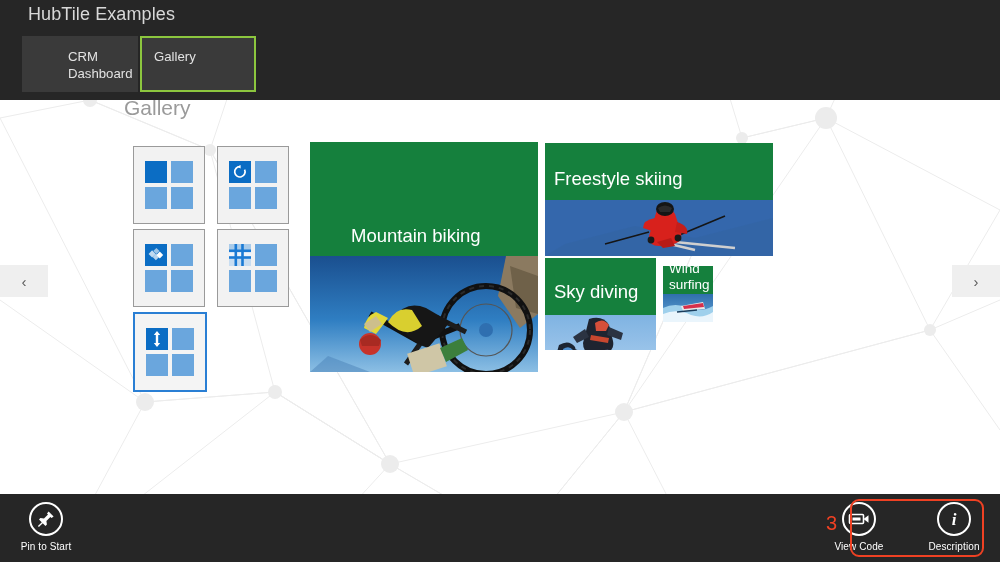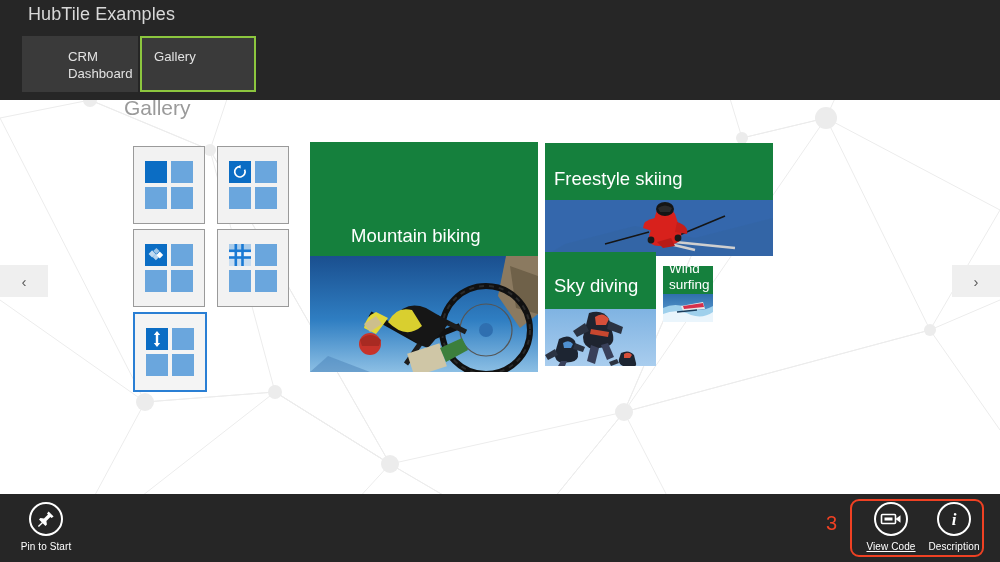--- a/index.html
+++ b/index.html
@@ -148,21 +148,21 @@
     border-radius: 50%;
     position: relative;
   }
   .appbar-btn .glyph-circle svg { position: absolute; left: 50%; top: 50%; transform: translate(-50%,-50%); }
   .appbar-btn .glyph-label {
     font-size: 10px;
     color: #ffffff;
     letter-spacing: .1px;
   }
   #btn-pin { left: 0; }
-  #btn-viewcode { left: 845px; text-decoration: underline; }
+  #btn-viewcode { left: 813px; }
   #btn-description { left: 908px; }
 
   
   #annot-box {
     position: absolute;
     left: 850px; top: 499px;
     width: 134px; height: 58px;
     border: 2.5px solid #ef4123;
     border-radius: 9px;
     z-index: 30;
@@ -360,21 +360,21 @@
           <path d="M112 42 l6 6 l12 -2 l-4 -8 z" fill="#b81a17"></path>
           <ellipse cx="120" cy="9" rx="9" ry="7" fill="#151515"></ellipse>
           <path d="M113 8 q7 -5 14 0 l-2 4 l-10 0 z" fill="#2a2a2a"></path>
           <circle cx="106" cy="40" r="3.4" fill="#1a1a1a"></circle>
           <circle cx="133" cy="38" r="3.4" fill="#1a1a1a"></circle>
         </svg>
       </div>
       <div class="tile-title" style="top:26px; font-size:18.5px;">Freestyle skiing</div>
     </div>
 
-    <div class="tile" style="left:545px; top:252px; width:111px; height:114px;">
+    <div class="tile" style="left:545px; top:258px; width:111px; height:92px;">
       <div class="tile-photo" style="top:57px; height:57px;">
         <svg width="111" height="57" viewBox="0 0 111 57" preserveAspectRatio="none">
           <defs>
             <linearGradient id="sd-sky" x1="0" y1="0" x2="0" y2="1">
               <stop offset="0%" stop-color="#7fb3e2"></stop>
               <stop offset="100%" stop-color="#a9cdee"></stop>
             </linearGradient>
           </defs>
           <rect width="111" height="57" fill="url(#sd-sky)"></rect>
           <path d="M44 4 q14 -4 20 6 l4 16 q2 10 -8 12 l-12 2 q-10 -2 -10 -12 z" fill="#1e2430"></path>

